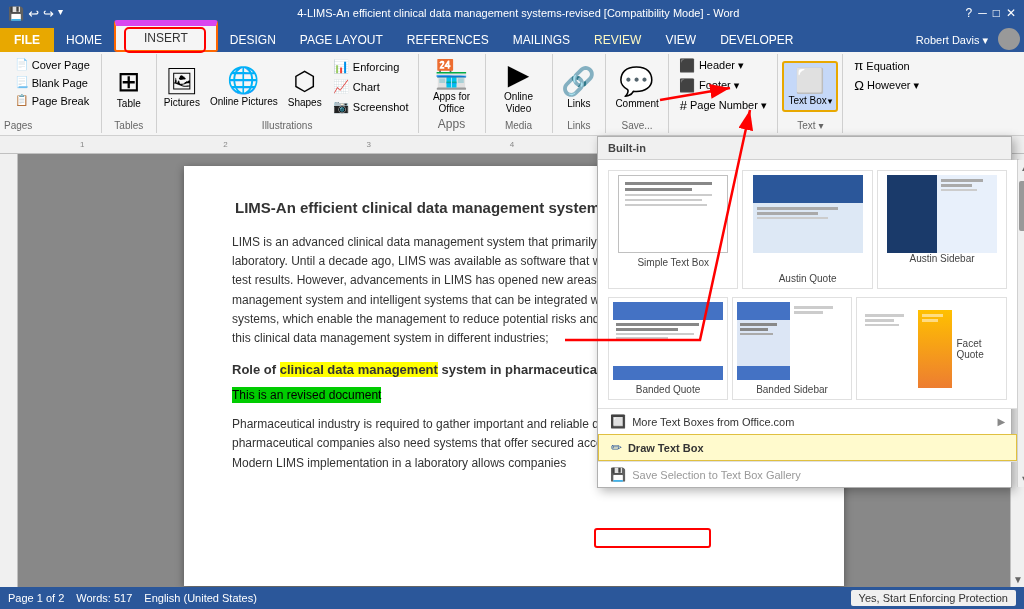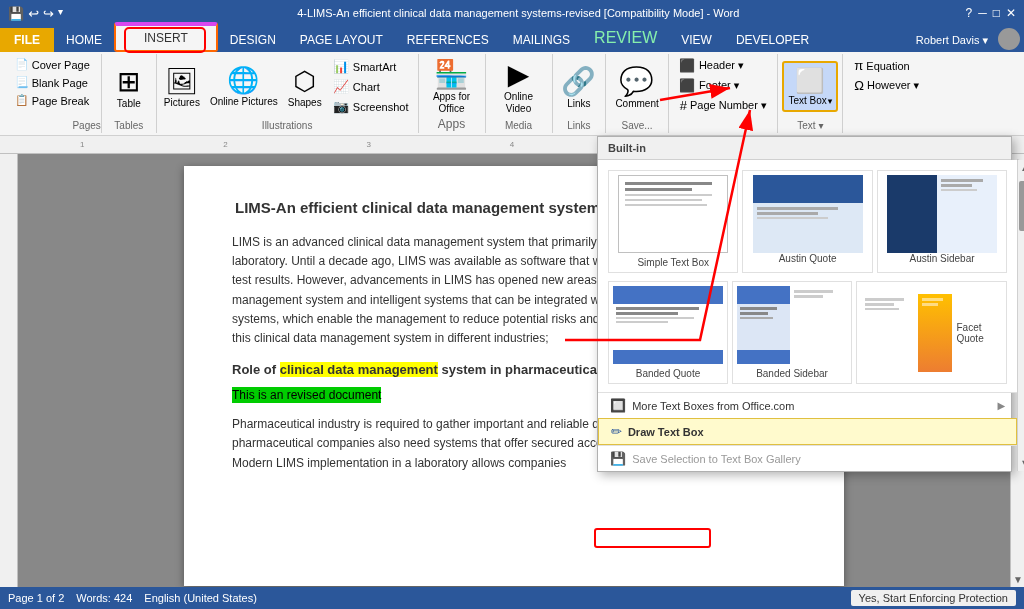--- a/index.html
+++ b/index.html
@@ -38,26 +38,26 @@
       <span style="color:white; font-size:12px; cursor:pointer;">?</span>
       <span style="color:white; font-size:12px; cursor:pointer;">─</span>
       <span style="color:white; font-size:12px; cursor:pointer;">□</span>
       <span style="color:white; font-size:12px; cursor:pointer;">✕</span>
     </div>
   </div>
 
   <div style="display:flex; background:#2b579a; height:26px; align-items:flex-end;">
     <div style="background:#e8a800; color:white; padding:5px 14px; font-size:12px; font-weight:bold; cursor:pointer;">FILE</div>
     <div style="padding:5px 12px; color:white; font-size:12px; cursor:pointer;">HOME</div>
-    <div class="insert-tab-border" style="padding:5px 28px; color:#333; font-size:12px; cursor:pointer; background:#f5f5f5; border-top: 4px solid #d946ef;">INSERT</div>
+    <div class="insert-tab-border" style="padding:5px 28px; color:#333; font-size:12px; cursor:pointer; background:#f5f5f5; border-top: 6px solid #d946ef;">INSERT</div>
     <div style="padding:5px 12px; color:white; font-size:12px; cursor:pointer;">DESIGN</div>
     <div style="padding:5px 12px; color:white; font-size:12px; cursor:pointer;">PAGE LAYOUT</div>
     <div style="padding:5px 12px; color:white; font-size:12px; cursor:pointer;">REFERENCES</div>
     <div style="padding:5px 12px; color:white; font-size:12px; cursor:pointer;">MAILINGS</div>
-    <div style="padding:5px 12px; color:#86efac; font-size:16px; cursor:pointer;">REVIEW</div>
+    <div style="padding:5px 12px; color:#fef9c3; font-size:12px; cursor:pointer;">REVIEW</div>
     <div style="padding:5px 12px; color:white; font-size:12px; cursor:pointer;">VIEW</div>
     <div style="padding:5px 12px; color:white; font-size:12px; cursor:pointer;">DEVELOPER</div>
     <span style="margin-left:auto; color:white; font-size:11px; padding:5px 10px;margin-top:12px;">Robert Davis ▾</span>
     <span style="width:22px; height:22px; background:#999; border-radius:50%; margin-right:4px; margin-bottom:2px;"></span>
   </div>
 
   <div style="background:#f5f5f5; border-bottom:1px solid #d0d0d0; display:flex; height:84px; padding:2px 4px; align-items:stretch; position:relative; overflow:visible;">
 
     <div style="display:flex; flex-direction:column; border-right:1px solid #d0d0d0; padding:0 6px; position:relative; min-width:70px;">
       <div style="flex:1; display:flex; flex-direction:column; gap:1px; padding:2px 0 14px 0;">
@@ -67,21 +67,21 @@
         </div>
         <div class="ribbon-btn-small" style="font-size:11px;">
           <span>📃</span>
           <span>Blank Page</span>
         </div>
         <div class="ribbon-btn-small" style="font-size:11px;">
           <span>📋</span>
           <span>Page Break</span>
         </div>
       </div>
-      <div style="font-size:10px; color:#666; text-align:right; position:absolute; bottom:2px; width:100%; left:0;">Pages</div>
+      <div style="font-size:10px; color:#666; text-align:left; position:absolute; bottom:2px; width:100%; left:0;">Pages</div>
     </div>
 
     <div style="display:flex; flex-direction:column; border-right:1px solid #d0d0d0; padding:0 8px; position:relative; min-width:55px; align-items:center;">
       <div style="flex:1; display:flex; align-items:center; justify-content:center; padding-bottom:14px;">
         <div style="display:flex; flex-direction:column; align-items:center; cursor:pointer; padding:3px;">
           <span style="font-size:28px;">⊞</span>
           <span style="font-size:10px;">Table</span>
         </div>
       </div>
       <div style="font-size:10px; color:#666; text-align:center; position:absolute; bottom:2px; width:100%; left:0;">Tables</div>
@@ -97,21 +97,21 @@
           <span style="font-size:26px;">🌐</span>
           <span style="font-size:10px; text-align:center; line-height:1.2;">Online Pictures</span>
         </div>
         <div style="display:flex; flex-direction:column; align-items:center; cursor:pointer; padding:3px; min-width:36px;">
           <span style="font-size:26px;">⬡</span>
           <span style="font-size:10px;">Shapes</span>
         </div>
         <div style="display:flex; flex-direction:column; gap:1px;">
           <div class="ribbon-btn-small" style="font-size:11px;">
             <span style="font-size:13px;">📊</span>
-            <span>SmartArt</span>
+            <span>Enforcing</span>
           </div>
           <div class="ribbon-btn-small" style="font-size:11px;">
             <span style="font-size:13px;">📈</span>
             <span>Chart</span>
           </div>
           <div class="ribbon-btn-small" style="font-size:11px;">
             <span style="font-size:13px;">📷</span>
             <span>Screenshot</span>
           </div>
         </div>
@@ -234,21 +234,21 @@
       <div style="flex:1; position:relative;">
         <div style="width:12px; height:50px; background:#aaa; border-radius:2px; position:absolute; top:10px; left:1px; cursor:pointer;"></div>
       </div>
       <div style="text-align:center; font-size:10px; padding:2px; cursor:pointer; color:#666;">▼</div>
     </div>
   </div>
 
   <div style="background:#2b579a; height:22px; display:flex; align-items:center; padding:0 8px; color:white; font-size:11px; justify-content:space-between;">
     <div style="display:flex; gap:12px;">
       <span>Page 1 of 2</span>
-      <span>Words: 424</span>
+      <span>Words: 517</span>
       <span>English (United States)</span>
     </div>
     <div style="display:flex; gap:12px; align-items:center;">
       <span style="background:#f0f0f0; color:#333; padding:2px 8px; border-radius:2px; font-size:11px;">Yes, Start Enforcing Protection</span>
     </div>
   </div>
 
   <div style="position:absolute; top:136px; left:597px; width:415px; background:white; border:1px solid #b0b0b0; box-shadow:3px 3px 10px rgba(0,0,0,0.3); z-index:100;">
     <div style="background:#f0f0f0; padding:5px 10px; font-size:11px; font-weight:bold; border-bottom:1px solid #d0d0d0; color:#444;">Built-in</div>
 
@@ -261,21 +261,21 @@
             <div style="width:110px; height:78px; border:1px solid #c0c0c0; background:white; padding:6px; display:flex; flex-direction:column; gap:3px;">
               <div style="height:3px; background:#888; width:90%;"></div>
               <div style="height:3px; background:#888; width:70%;"></div>
               <div style="height:2px; background:#ccc; width:90%;"></div>
               <div style="height:2px; background:#ccc; width:80%;"></div>
               <div style="height:2px; background:#ccc; width:85%;"></div>
             </div>
             <span style="font-size:10px; color:#444;">Simple Text Box</span>
           </div>
 
-          <div style="display:flex; flex-direction:column; align-items:center; gap:0; padding:4px; cursor:pointer; border:1px solid #e0e0e0; margin:2px;">
+          <div style="display:flex; flex-direction:column; align-items:center; gap:20px; padding:4px; cursor:pointer; border:1px solid #e0e0e0; margin:2px;">
             <div style="width:110px; height:78px; background:#dde8f5; overflow:hidden;">
               <div style="height:28px; background:#2b579a;"></div>
               <div style="padding:4px; display:flex; flex-direction:column; gap:2px;">
                 <div style="height:3px; background:#aaa; width:80%;"></div>
                 <div style="height:3px; background:#aaa; width:60%;"></div>
                 <div style="height:2px; background:#ccc; width:70%;"></div>
               </div>
             </div>
             <span style="font-size:10px; color:#444;">Austin Quote</span>
           </div>

